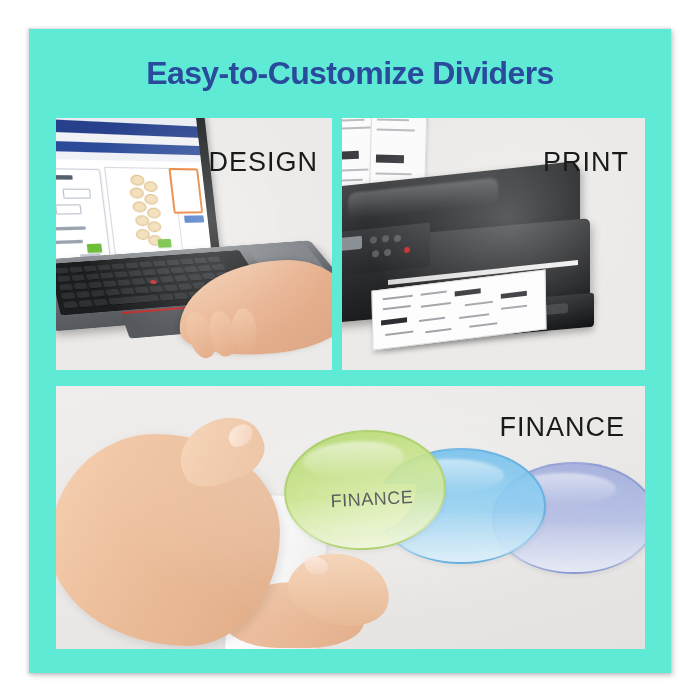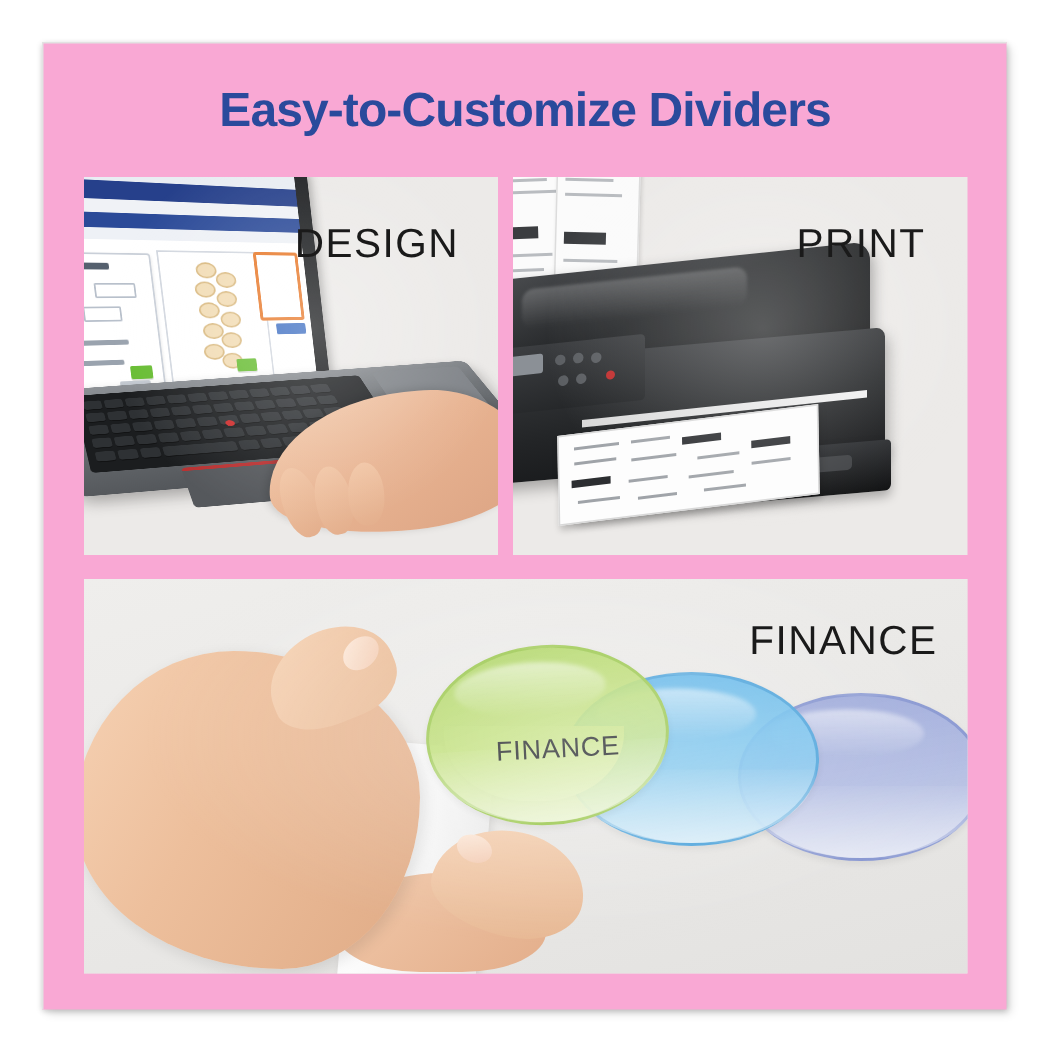--- a/index.html
+++ b/index.html
@@ -13,21 +13,21 @@
     font-family: "Liberation Sans", sans-serif;
     overflow: hidden;
   }
 
   .page-card {
     position: absolute;
     left: 28px;
     top: 28px;
     width: 642px;
     height: 644px;
-    background: #f9a8d4;
+    background: #5eead4;
     box-shadow: 0 1px 4px rgba(0,0,0,0.20), 3px 3px 6px rgba(0,0,0,0.13);
     border-top: 1px solid #e2e2e2;
     border-left: 1px solid #e2e2e2;
   }
 
   .headline {
     position: absolute;
     left: 0;
     top: 26px;
     width: 642px;
@@ -51,22 +51,22 @@
 
   .panel-label {
     position: absolute;
     z-index: 40;
     font-size: 27px;
     letter-spacing: 1.0px;
     color: #1a1a1a;
     font-family: "Liberation Sans", sans-serif;
     font-weight: 400;
   }
-  .label-design { right: 26px; top: 29px; }
-  .label-print  { right: 28px; top: 29px; }
+  .label-design { right: 14px; top: 29px; }
+  .label-print  { right: 16px; top: 29px; }
   .label-insert { right: 20px; top: 26px; }
 
   .panel-vignette {
     position: absolute; inset: 0; z-index: 35; pointer-events: none;
     background: radial-gradient(ellipse at 55% 40%, rgba(255,255,255,0.28) 0%, rgba(255,255,255,0) 62%);
   }
 
   
   .laptop { position: absolute; left: -28px; top: -6px; width: 330px; height: 268px; }
 

